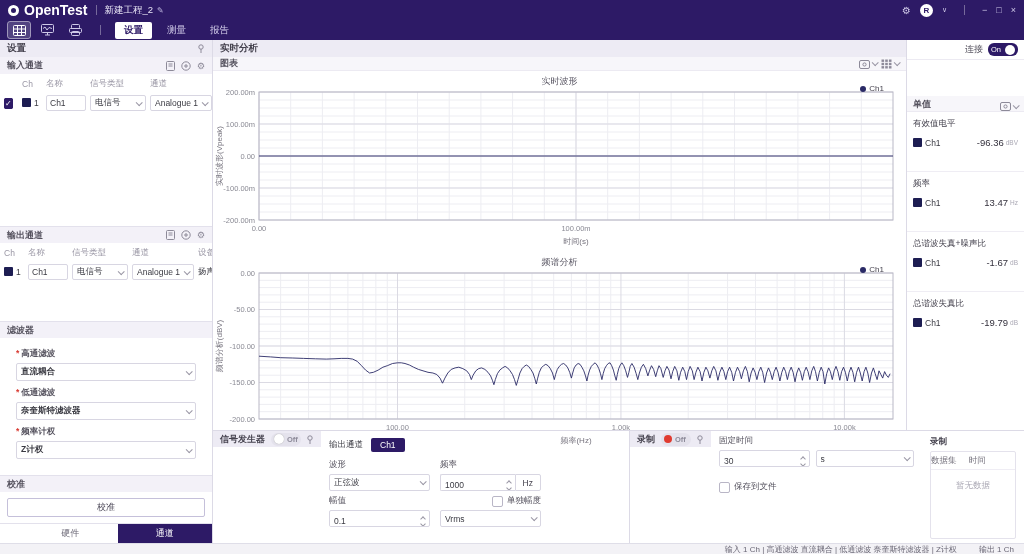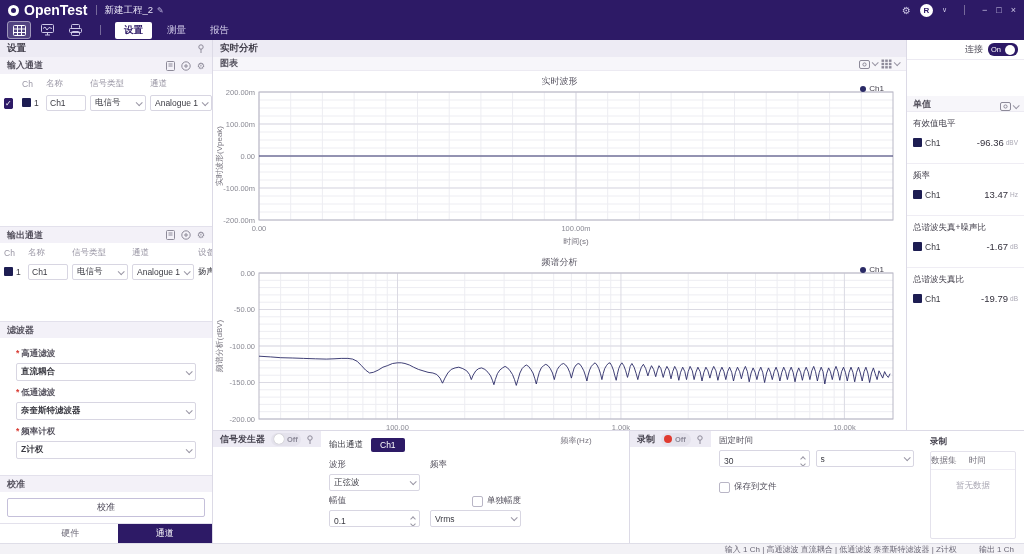--- a/index.html
+++ b/index.html
@@ -52,21 +52,21 @@
   .mini-ic { display:flex; align-items:center; gap:2px; color:#8d8a99; }
   .chart-block { position:relative; }
   .chart-title { text-align:center; font-size:9px; color:#5a5764; padding-top:4px; }
   .legend { position:absolute; right:22px; top:13px; font-size:8px; color:#45424e; display:flex; align-items:center; gap:3px; }
   .legend-dot { width:6px; height:6px; border-radius:50%; background:#2a2a66; }
   .right { width:117px; background:#fff; display:flex; flex-direction:column; }
   .connect-row { height:20px; display:flex; align-items:center; justify-content:flex-end; gap:5px; padding:0 6px; font-size:9px; color:#55525e; border-bottom:1px solid #eceaf2; }
   .tog-on { width:30px; height:13px; border-radius:6px; background:#2d1a66; color:#fff; font-size:7.5px; display:flex; align-items:center; padding:0 3px; gap:3px; }
   .tog-on .knob { width:10px; height:10px; border-radius:50%; background:#fff; margin-left:auto; }
   .sv-h { height:16px; background:#f7f6fa; display:flex; align-items:flex-end; padding:0 6px; font-size:9px; font-weight:bold; color:#55525e; border-bottom:1px solid #eceaf2;margin-top:36px; }
-  .sv-item { padding:6px 6px 15px; border-bottom:1px solid #efedf4; }
+  .sv-item { padding:6px 6px 23px; border-bottom:1px solid #efedf4; }
   .sv-label { font-size:8.5px; color:#45424e; margin-bottom:7px; }
   .sv-row { display:flex; align-items:center; font-size:8.5px; }
   .sv-val { margin-left:auto; font-size:9.5px; color:#33303c; }
   .sv-unit { font-size:6.5px; color:#aaa8b4; margin-left:2px; }
   .bottom-row { height:112px; display:flex; gap:1px; }
   .gen, .rec { background:#fff; display:flex; }
   .gen { width:416px; }
   .rec { flex:1; }
   .mod-h { height:16px; background:#edebf4; display:flex; align-items:center; padding:0 7px; font-size:9px; font-weight:bold; color:#45424e; gap:6px; }
   .mod-h .rightside { margin-left:auto; display:flex; align-items:center; gap:5px; }
@@ -541,20 +541,30 @@
           <div class="gen-grid">
             <div class="gen-col">
               <div class="g-label">波形</div>
               <div class="sel" style="height:17px;">
                   <span class="lbl">正弦波</span>
                   <span class="chev"></span>
                 </div>
             </div>
             <div class="gen-col">
               <div class="g-label">频率</div>
+              <div class="freq-wrap">
+                <div class="numbox">
+                  <input value="1000" style="">
+                  <span class="stepper">
+                      <span class="st-up"></span>
+                      <span class="st-dn"></span>
+                    </span>
+                </div>
+                <span class="unit">Hz</span>
+              </div>
             </div>
           </div>
           <div class="gen-grid">
             <div class="gen-col">
               <div class="g-label">幅值</div>
               <div class="numbox">
                 <input value="0.1" style="">
                 <span class="stepper">
                     <span class="st-up"></span>
                     <span class="st-dn"></span>

